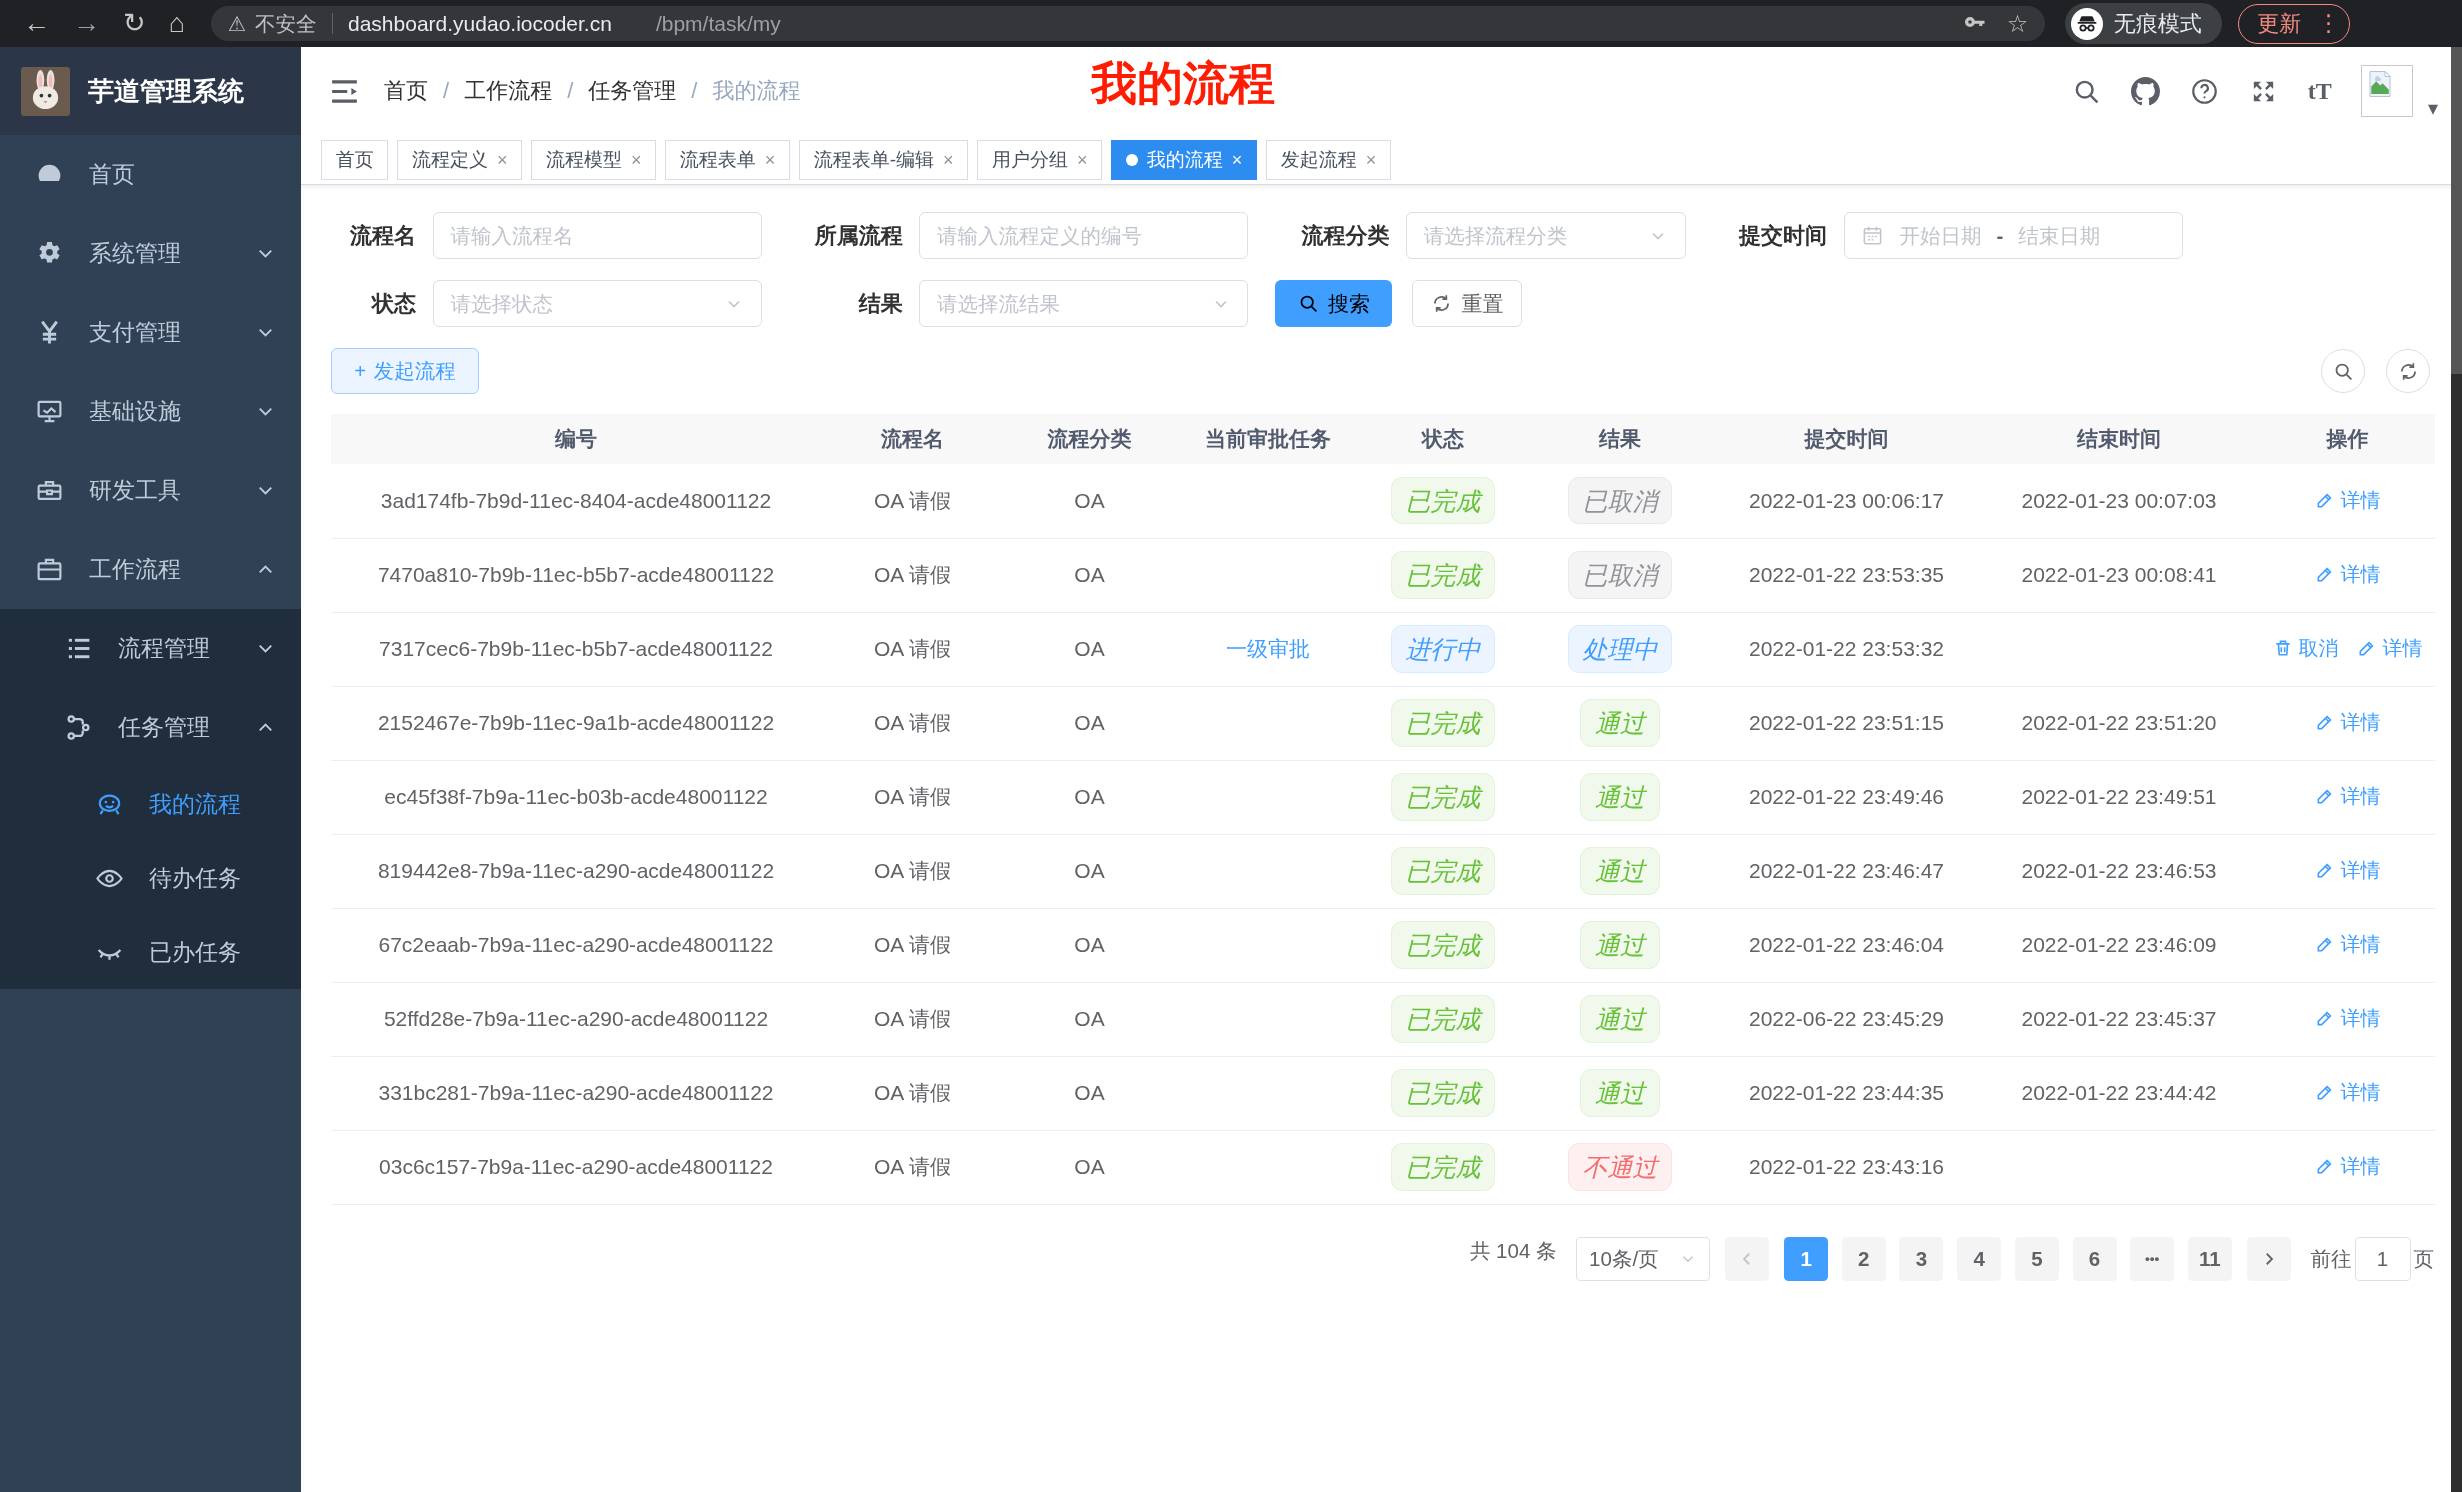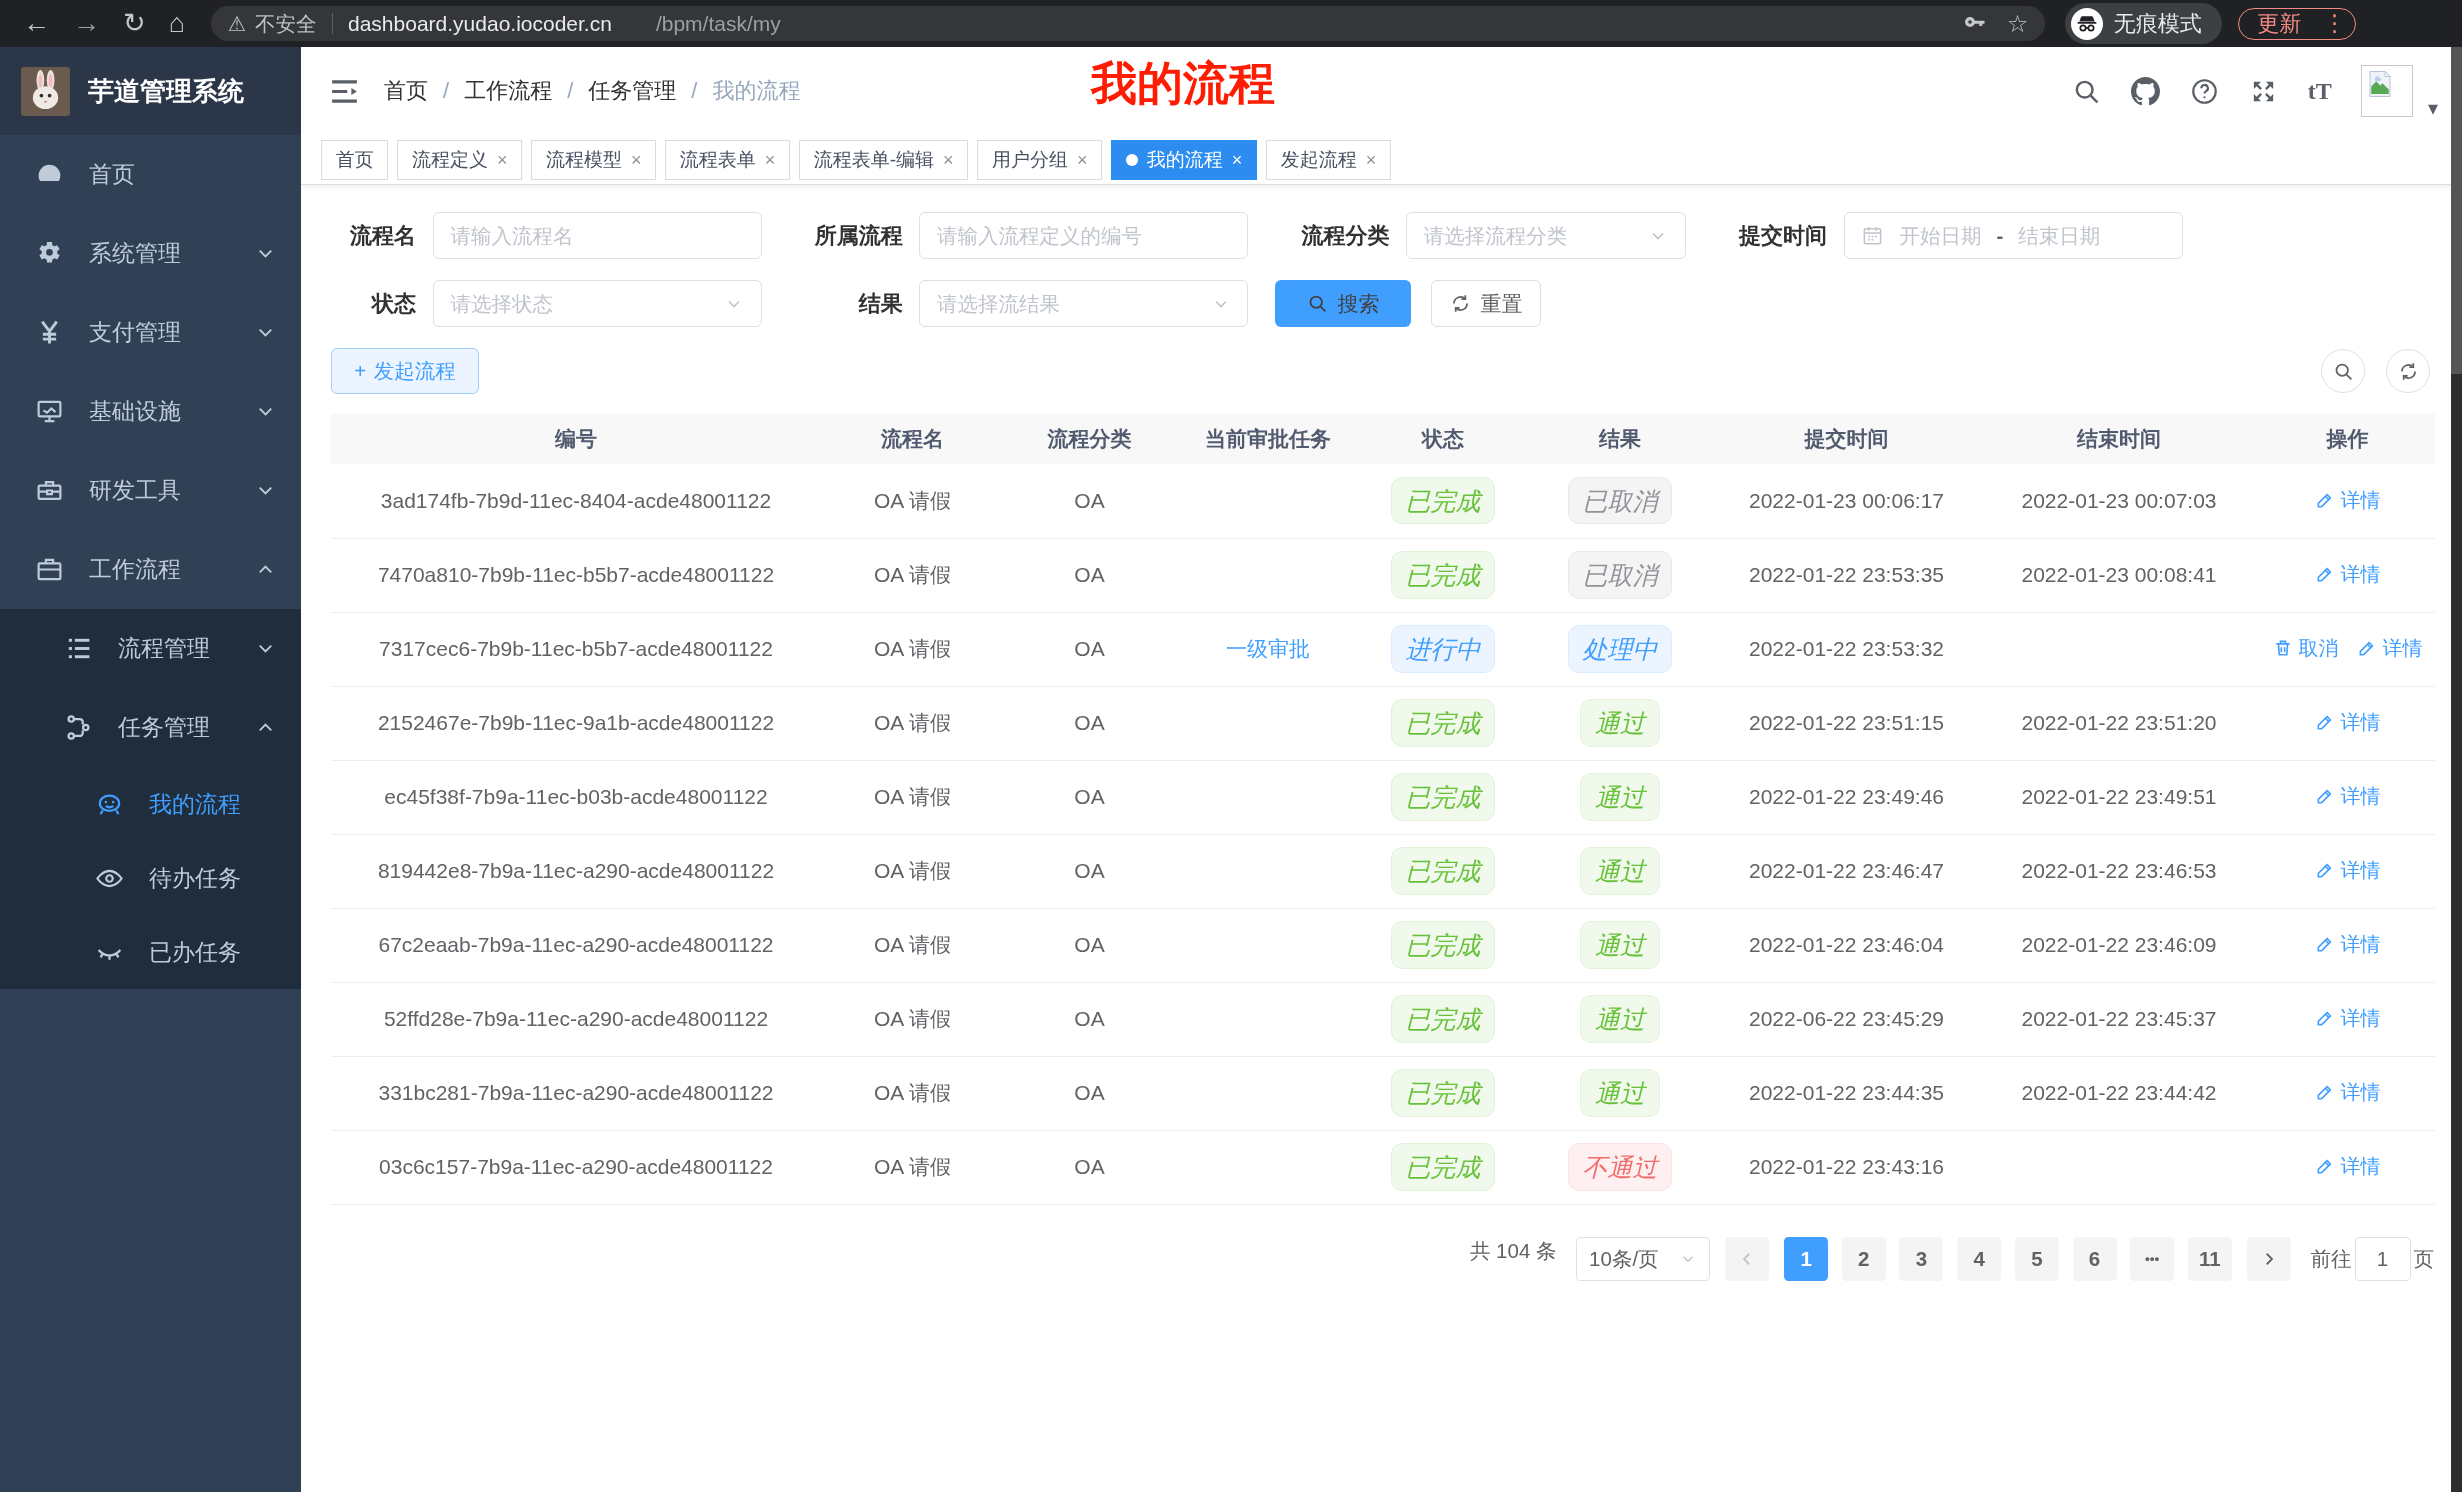--- a/index.html
+++ b/index.html
@@ -14,21 +14,21 @@
   .warn-wrap { display:flex; align-items:center; gap:9px; color:#bdc1c6; font-size:20.5px; }
   .url-divider { width:1.5px; height:21px; background:#5f6368; margin:0 15px; }
   .url-host { color:#e8eaed; font-size:21px; }
   .url-path { color:#9aa0a6; font-size:21px;margin-left:44px; }
   .pill-spacer { flex:1; }
   .pill-icon { color:#c4c7c5; margin-left:20px; }
   .pill-icon svg { width:24px; height:24px; }
   .star { font-size:24px; color:#c4c7c5; }
   .incog { margin-left:20px; height:41px; background:#3c4043; border-radius:21px; display:flex; align-items:center; gap:10.7px; padding:0 20px 0 6px; color:#e8eaed; font-size:22px; }
   .incog-circle { width:32px; height:32px; }
-  .update-btn { margin:0 10.7px 0 16.7px; height:32px; border:1.5px solid #f28b82; border-radius:21px; display:flex; align-items:center; gap:22px; padding:0 9px 0 18px; color:#f28b82; font-size:22px; cursor:pointer; }
+  .update-btn { margin:0 10.7px 0 16.7px; height:40px; border:1.5px solid #f28b82; border-radius:21px; display:flex; align-items:center; gap:16px; padding:0 9px 0 18px; color:#f28b82; font-size:22px; cursor:pointer; }
   .update-dots { font-size:23px; letter-spacing:0; }
 
   
   .app { position:absolute; top:47px; left:0; width:2462px; height:1446px; display:flex; }
 
   
   .sidebar { width:301px; flex:none; background:#304156; height:100%; }
   .logo-row { height:88px; background:#2b3649; display:flex; align-items:center; padding-left:21px; gap:18px; }
   .logo-img { width:49px; height:49px; border-radius:3px; overflow:hidden; flex:none; }
   .logo-img svg { width:49px; height:49px; }
@@ -87,21 +87,21 @@
   .f-box .sel-arrow svg { width:20px; height:20px; }
   .w-input { width:329px; }
   .w-cat { width:280px; }
   .w-date { width:339px; gap:15px; cursor:pointer; }
   .date-sep { color:#606266; font-weight:bold; }
   .cal-ic { width:23px; height:23px; color:#c0c4cc; flex:none; }
   .cal-ic svg { width:23px; height:23px; }
   .btn { height:47px; border-radius:6px; font-size:21px; display:inline-flex; align-items:center; justify-content:center; gap:9px; cursor:pointer; border:none; }
   .btn .b-ic { width:21px; height:21px; display:flex; }
   .btn .b-ic svg { width:21px; height:21px; }
-  .btn-search { background:#409eff; color:#404040; width:136px; }
+  .btn-search { background:#409eff; color:#000000; width:117px; }
   .btn-reset { background:#fff; border:1.5px solid #dcdfe6; color:#606266; width:110px; margin-left:20px; }
 
   
   .toolbar { display:flex; align-items:center; margin:6px 0 20px; }
   .btn-start { background:#ecf5ff; border:1.5px solid #a0cfff; color:#409eff; width:148px; height:46px; font-size:20.5px; gap:7.6px; }
   .tool-circles { margin-left:auto; display:flex; gap:21px; margin-right:4.6px; }
   .circle-btn { width:44px; height:44px; border-radius:50%; border:1.5px solid #dcdfe6; color:#606266; display:flex; align-items:center; justify-content:center; cursor:pointer; background:#fff; }
   .circle-btn svg { width:21px; height:21px; }
 
   

